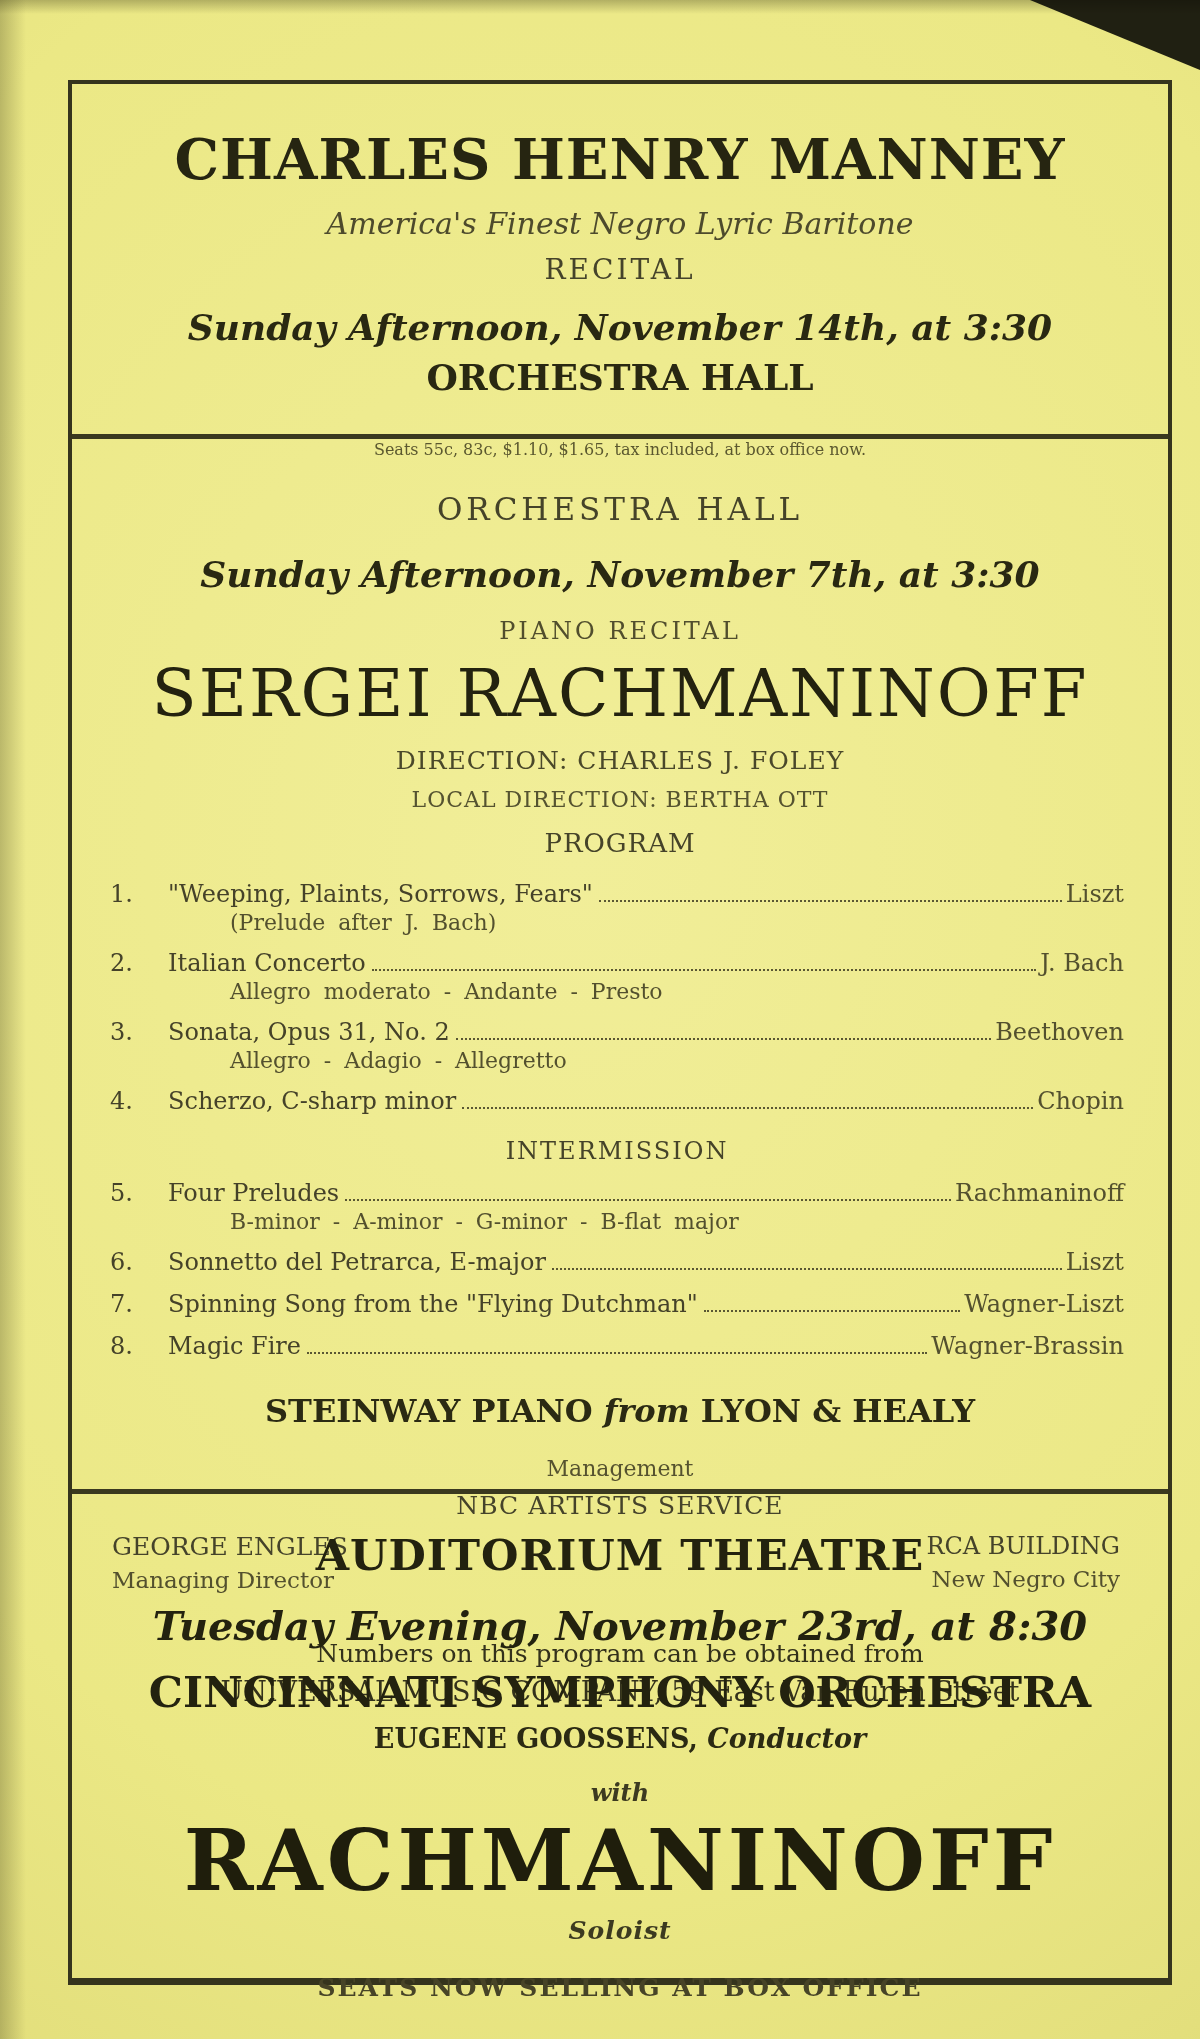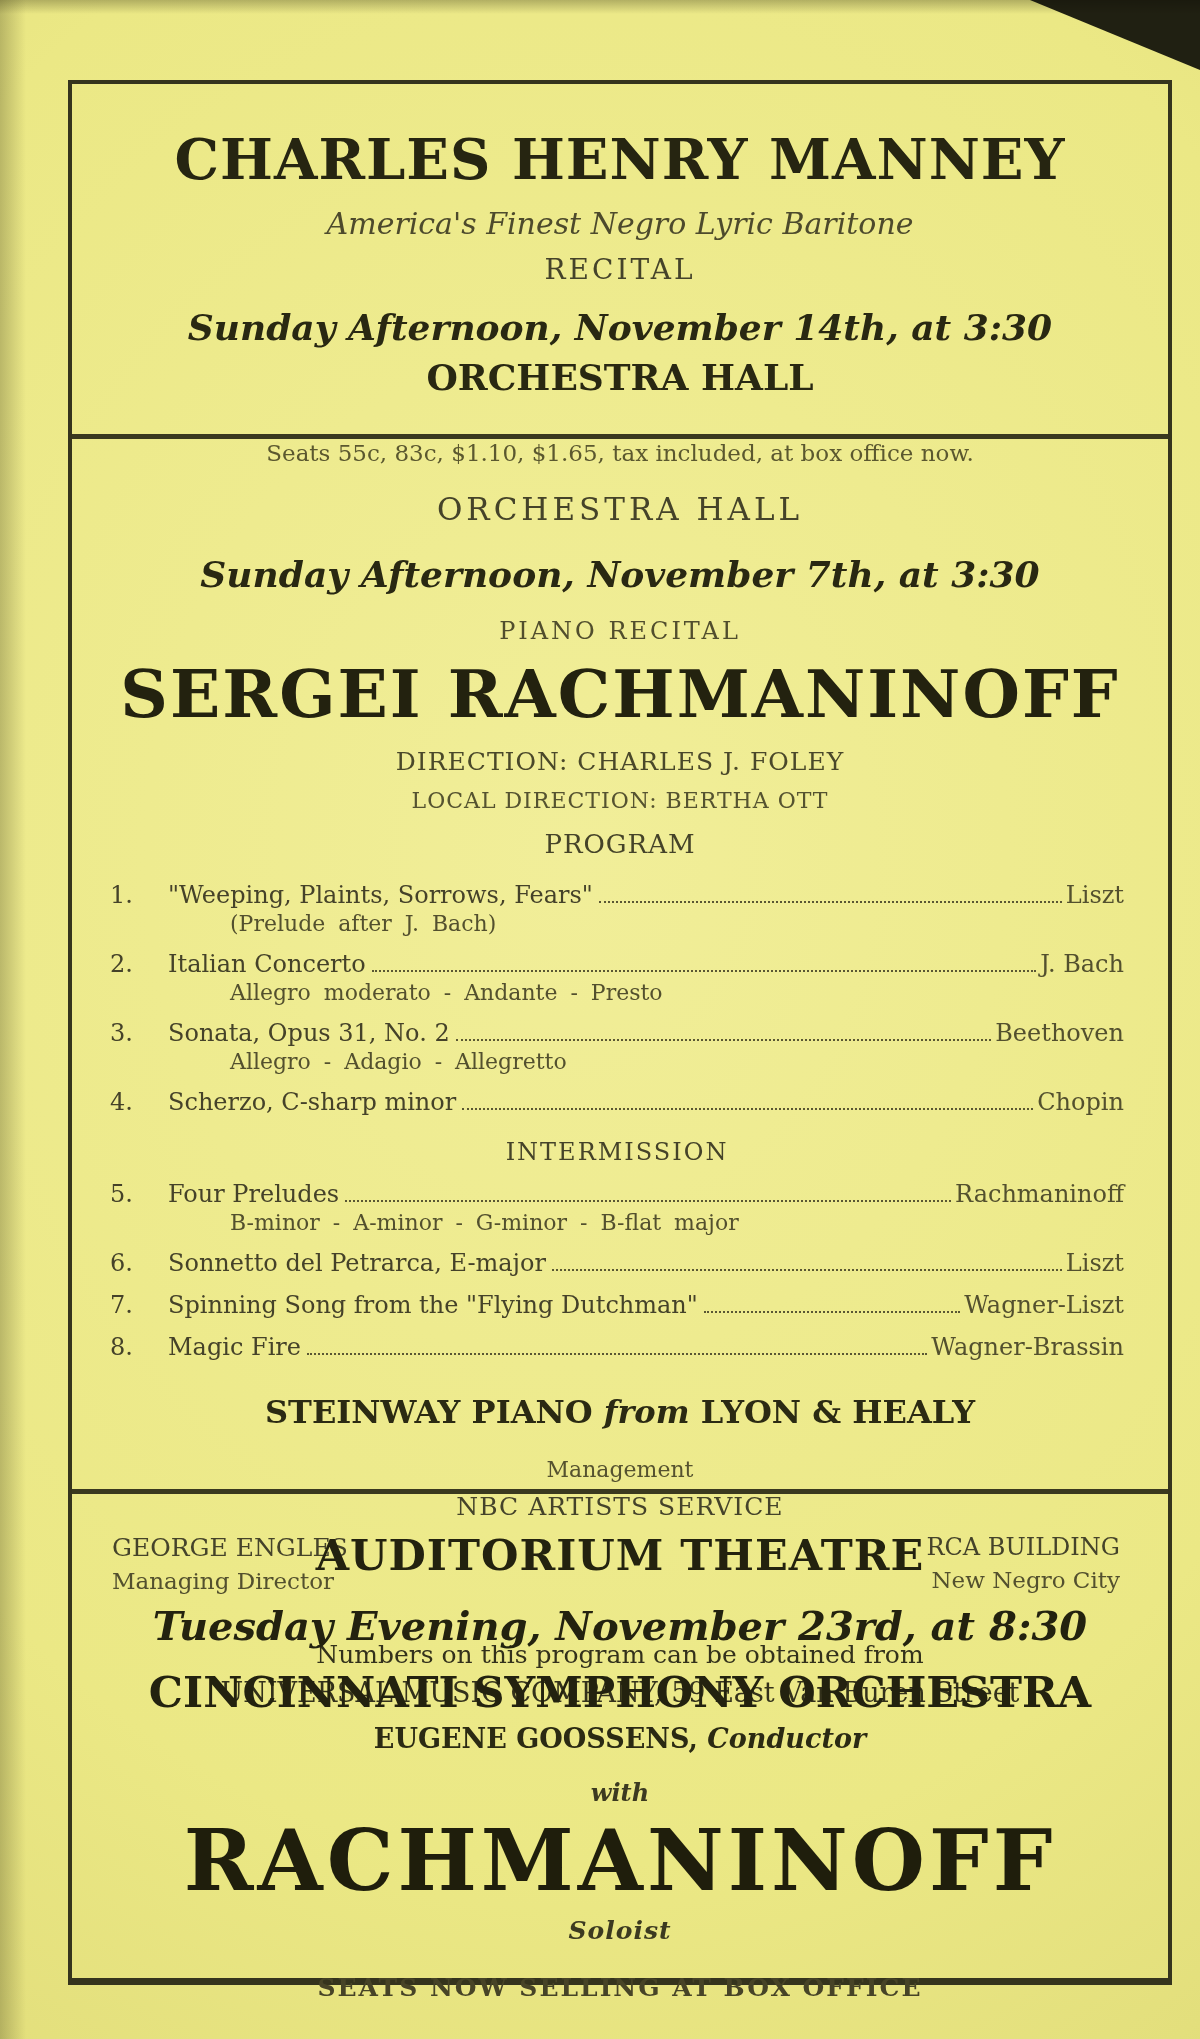--- a/index.html
+++ b/index.html
@@ -31,27 +31,27 @@
   }
   .section{box-sizing:border-box;text-align:center;color:#2e2d17;}
   .sec-divider{border-bottom:5px solid #3a391f;}
   
   .manney{padding-top:42px;height:355px;}
   .manney-title{font-size:56px;font-weight:bold;letter-spacing:1px;color:#262511;}
   .manney-sub{font-size:30px;font-style:italic;margin-top:14px;color:#4d4a2c;}
   .manney-recital{font-size:28px;letter-spacing:3px;margin-top:12px;color:#45432a;}
   .manney-date{font-size:36px;font-weight:bold;font-style:italic;margin-top:20px;color:#292812;}
   .manney-venue{font-size:36px;font-weight:bold;margin-top:8px;color:#292812;}
-  .manney-tickets{font-size:23px;margin-top:42px;color:#5b582f;}
+  .manney-tickets{font-size:16px;margin-top:42px;color:#5b582f;}
   
   .recital{padding-top:52px;height:1055px;}
   .r-venue{font-size:31px;letter-spacing:4px;color:#454329;}
   .r-date{font-size:36px;font-weight:bold;font-style:italic;margin-top:26px;color:#292812;}
   .r-type{font-size:24px;letter-spacing:3px;margin-top:22px;color:#514e2d;}
-  .r-artist{font-size:66px;font-weight:bold;letter-spacing:2px;margin-top:10px;color:#23220f;}
+  .r-artist{font-size:66px;font-weight:normal;letter-spacing:2px;margin-top:10px;color:#23220f;}
   .r-direction{font-size:25px;letter-spacing:1px;margin-top:14px;color:#4a482a;}
   .r-local{font-size:22px;letter-spacing:1px;margin-top:12px;color:#555330;}
   .r-program{font-size:26px;letter-spacing:1px;margin-top:16px;color:#454329;}
   .prog-list{margin:22px 44px 0 38px;text-align:left;}
   .prog-row{display:flex;align-items:baseline;font-size:24px;color:#454229;margin-top:14px;}
   .prog-num{width:36px;flex:none;}
   .prog-title{flex:none;margin-left:22px;}
   .leader{flex:1;border-bottom:2px dotted #5a5733;margin:0 4px 4px 6px;}
   .prog-composer{flex:none;color:#53502e;}
   .prog-sub{font-size:22px;color:#53502e;margin:2px 0 0 120px;word-spacing:6px;}

